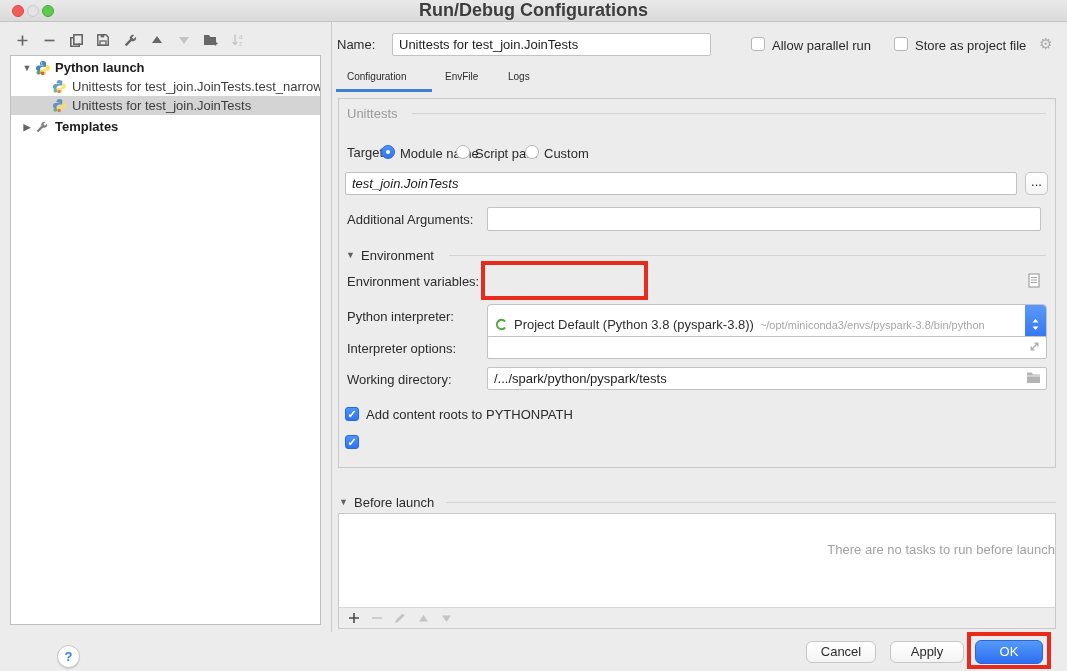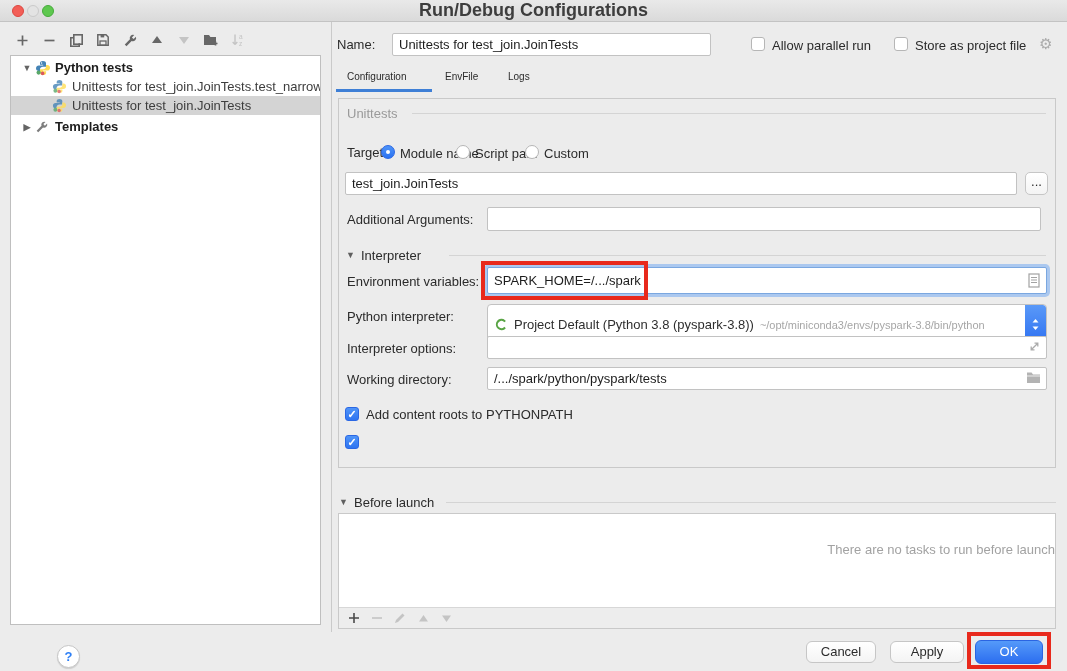--- a/index.html
+++ b/index.html
@@ -178,21 +178,21 @@
     <div class="trow root">
       <span class="chev">▼</span>
       <span class="ticon">
           <svg width="16" height="16" viewBox="0 0 16 16">
             <path fill="#4584b6" d="M7.9 1C6.2 1 5 1.8 5 3.1V4.8h3.2v.6H3.7C2.2 5.4 1 6.5 1 8.3s1.2 2.8 2.6 2.8H5V9.3C5 7.9 6.3 6.8 7.9 6.8H11V3.1C11 1.8 9.7 1 7.9 1zM6.6 2.3c.4 0 .7.3.7.7s-.3.7-.7.7-.7-.3-.7-.7.3-.7.7-.7z"></path>
             <path fill="#ffde57" d="M8.1 15c1.8 0 3-.8 3-2.1V11.2H7.9v-.6h4.4c1.5 0 2.7-1.1 2.7-2.9S13.8 4.9 12.4 4.9H11v1.8c0 1.4-1.3 2.5-2.9 2.5H5v3.7C5 14.2 6.3 15 8.1 15z"></path>
             <circle cx="3.6" cy="12.6" r="2.1" fill="#59a869"></circle>
             <circle cx="7.6" cy="13.4" r="1.8" fill="#db5860"></circle>
           </svg>
         </span>
-      <span class="tlabel">Python tests</span>
+      <span class="tlabel">Python launch</span>
     </div>
     <div class="trow child">
       <span class="ticon">
           <svg width="15" height="15" viewBox="0 0 16 16" opacity="0.8">
             <path fill="#4584b6" d="M7.9 1C6.2 1 5 1.8 5 3.1V4.8h3.2v.6H3.7C2.2 5.4 1 6.5 1 8.3s1.2 2.8 2.6 2.8H5V9.3C5 7.9 6.3 6.8 7.9 6.8H11V3.1C11 1.8 9.7 1 7.9 1z"></path>
             <path fill="#ffde57" d="M8.1 15c1.8 0 3-.8 3-2.1V11.2H7.9v-.6h4.4c1.5 0 2.7-1.1 2.7-2.9S13.8 4.9 12.4 4.9H11v1.8c0 1.4-1.3 2.5-2.9 2.5H5v3.7C5 14.2 6.3 15 8.1 15z"></path>
             <circle cx="3.6" cy="12.6" r="2.1" fill="#59a869"></circle>
             <circle cx="7.6" cy="13.4" r="1.8" fill="#db5860"></circle>
           </svg>
         </span>
@@ -240,32 +240,31 @@
   <div class="secline" style="left:412px; top:113px; width:634px;"></div>
 
   <div class="lbl" style="left:347px; top:145px;">Target:</div>
   <div class="radio sel" style="left:381px; top:145px;"></div>
   <div class="lbl" style="left:400px; top:146px;">Module name</div>
   <div class="radio" style="left:456px; top:145px;"></div>
   <div class="lbl" style="left:475px; top:146px;">Script path</div>
   <div class="radio" style="left:525px; top:145px;"></div>
   <div class="lbl" style="left:544px; top:146px;">Custom</div>
 
-  <input class="field" style="left: 345px; top: 172px; width: 672px; height: 23px;" value="test_join.JoinTests">
+  <input class="field" style="left: 345px; top: 172px; width: 672px; height: 23px; font-style: italic;" value="test_join.JoinTests">
   <div class="btn" style="left:1025px; top:172px; width:23px; height:23px; border-radius:5px; line-height:18px;">...</div>
 
   <div class="lbl" style="left:347px; top:212px;">Additional Arguments:</div>
   <input class="field" style="left: 487px; top: 207px; width: 554px; height: 24px;" value="">
 
   <span class="abs chevdown" style="left:346px; top:250px;">▼</span>
-  <div class="lbl" style="left:361px; top:248px;">Interpreter</div>
+  <div class="lbl" style="left:361px; top:248px;">Environment</div>
   <div class="secline" style="left:449px; top:255px; width:597px;"></div>
 
   <div class="lbl" style="left:347px; top:274px;">Environment variables:</div>
-  <input class="field" style="left: 487px; top: 267px; width: 560px; height: 27px; border: 1px solid rgb(122, 167, 224); box-shadow: rgb(171, 200, 239) 0px 0px 0px 3px;" value="SPARK_HOME=/.../spark">
   <span class="fieldicon" style="left:1028px; top:273px;">
       <svg width="12" height="15" viewBox="0 0 12 15">
         <rect x="1" y="1" width="10" height="13" fill="#fff" stroke="currentColor" stroke-width="1.2"></rect>
         <path d="M3 4.5h6M3 7h6M3 9.5h6" stroke="currentColor" stroke-width="1.1"></path>
       </svg>
     </span>
 
   <div class="hl" style="left:481px; top:261px; width:167px; height:39px;"></div>
 
   <div class="lbl" style="left:347px; top:309px;">Python interpreter:</div>

